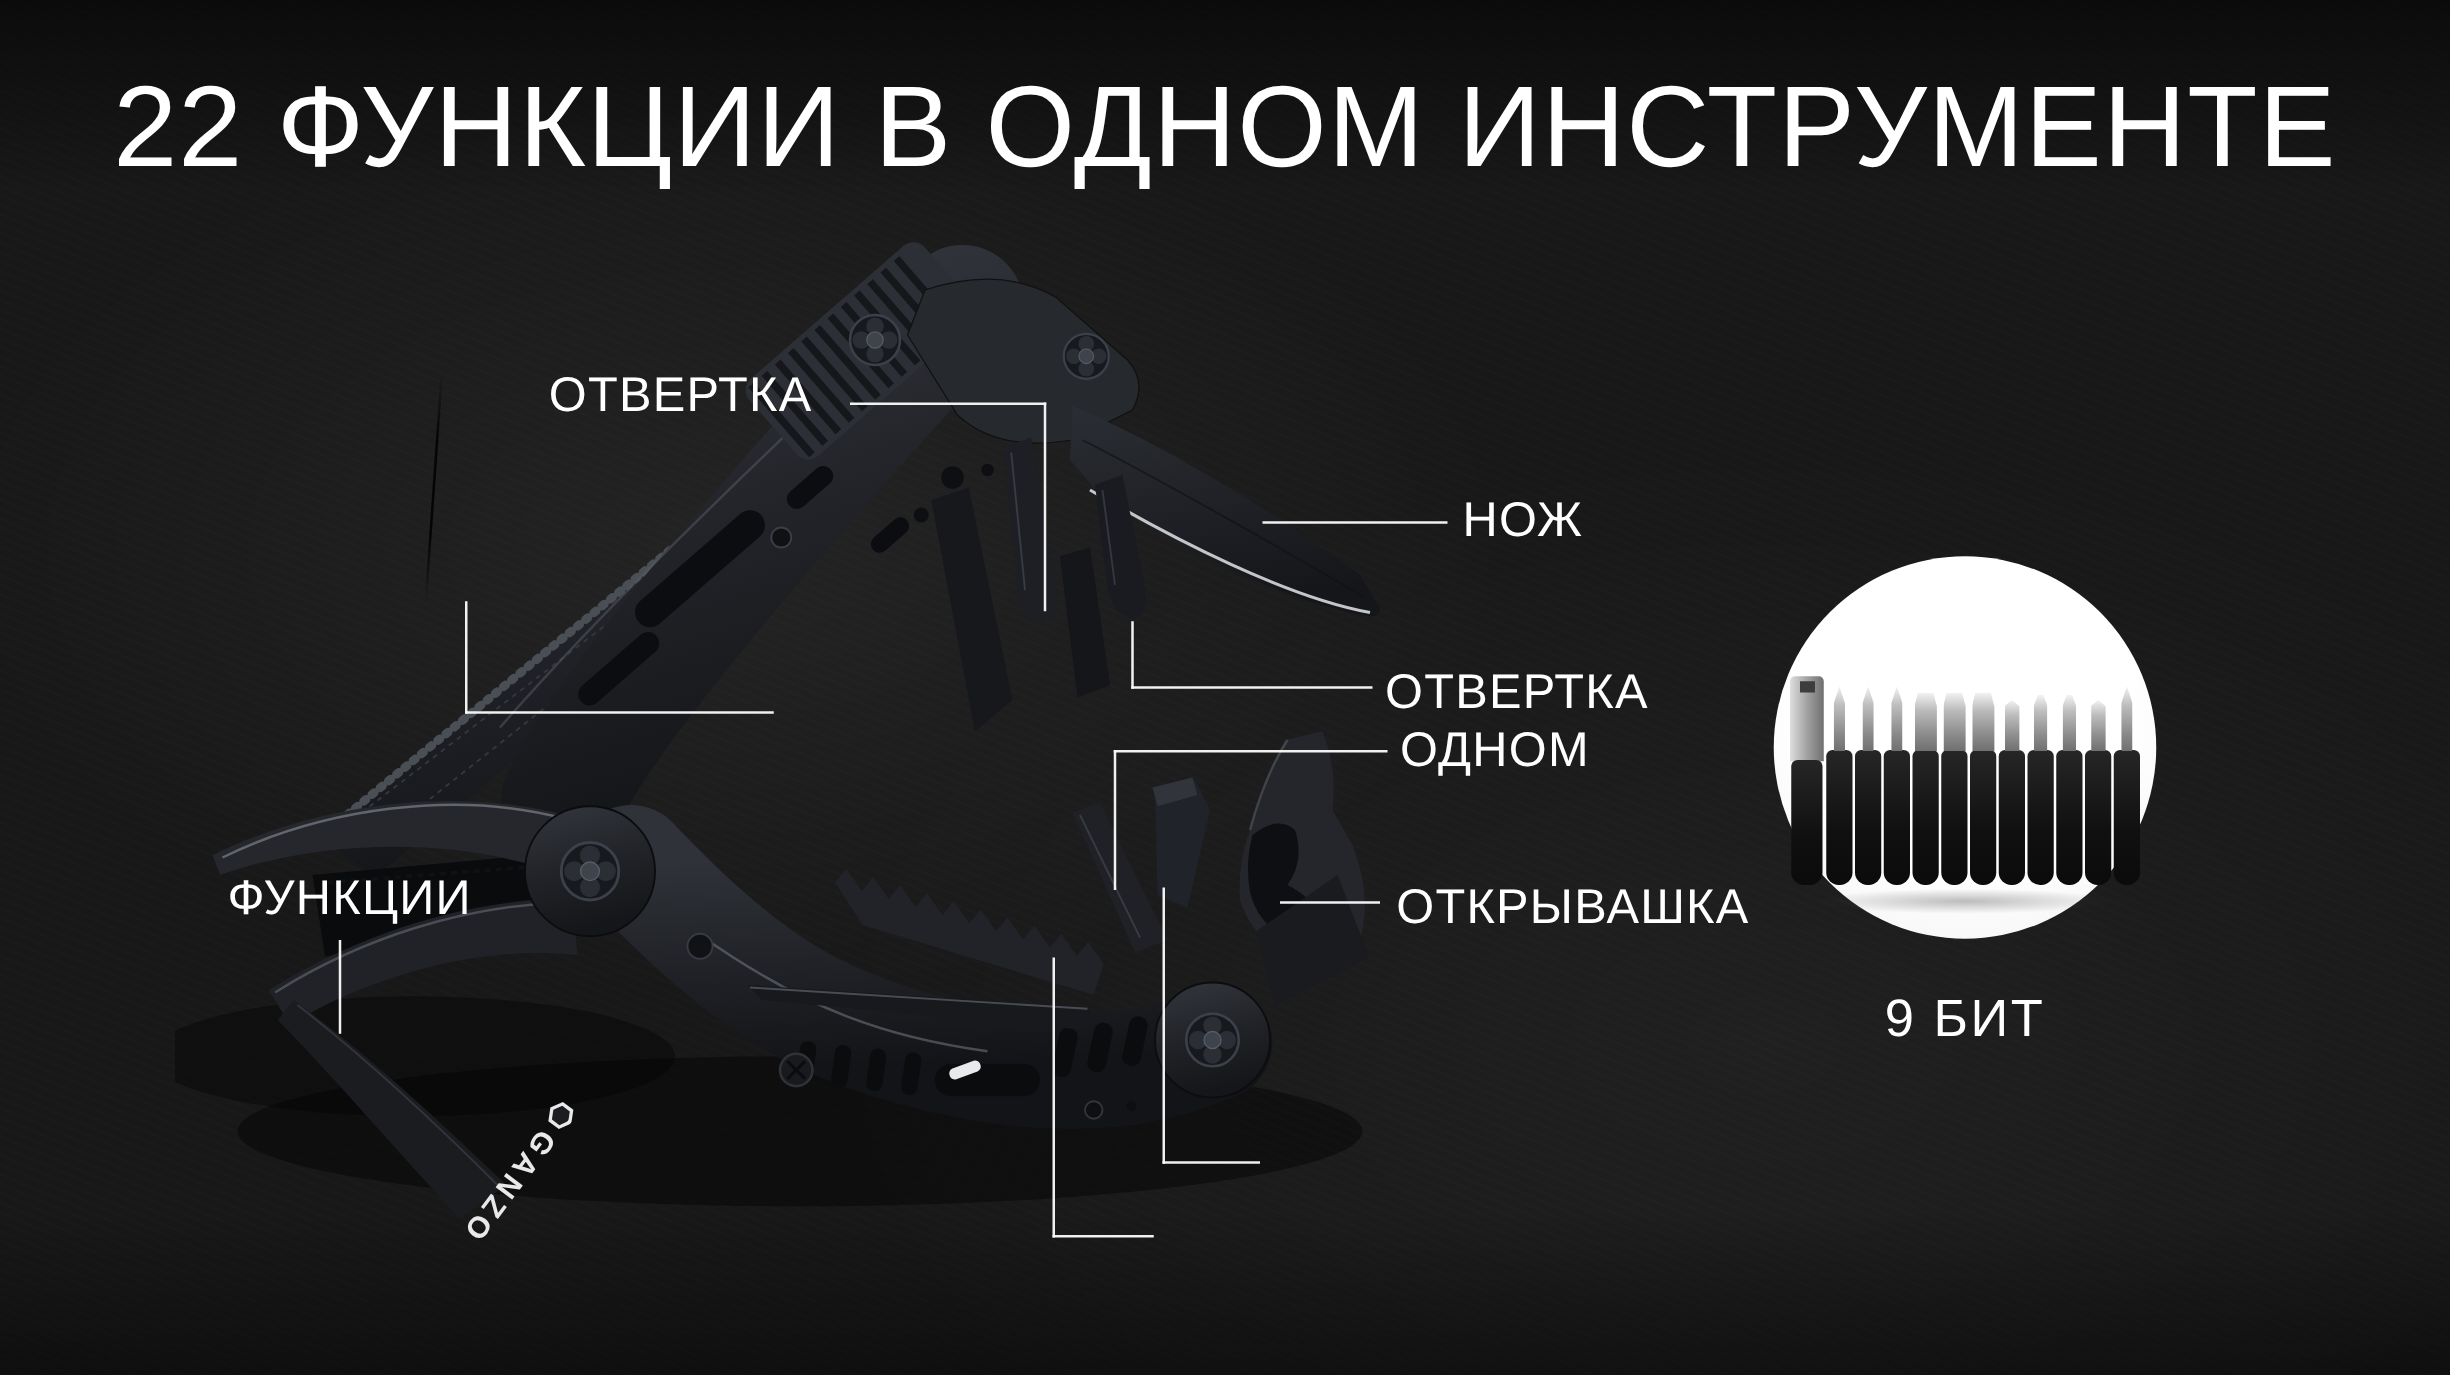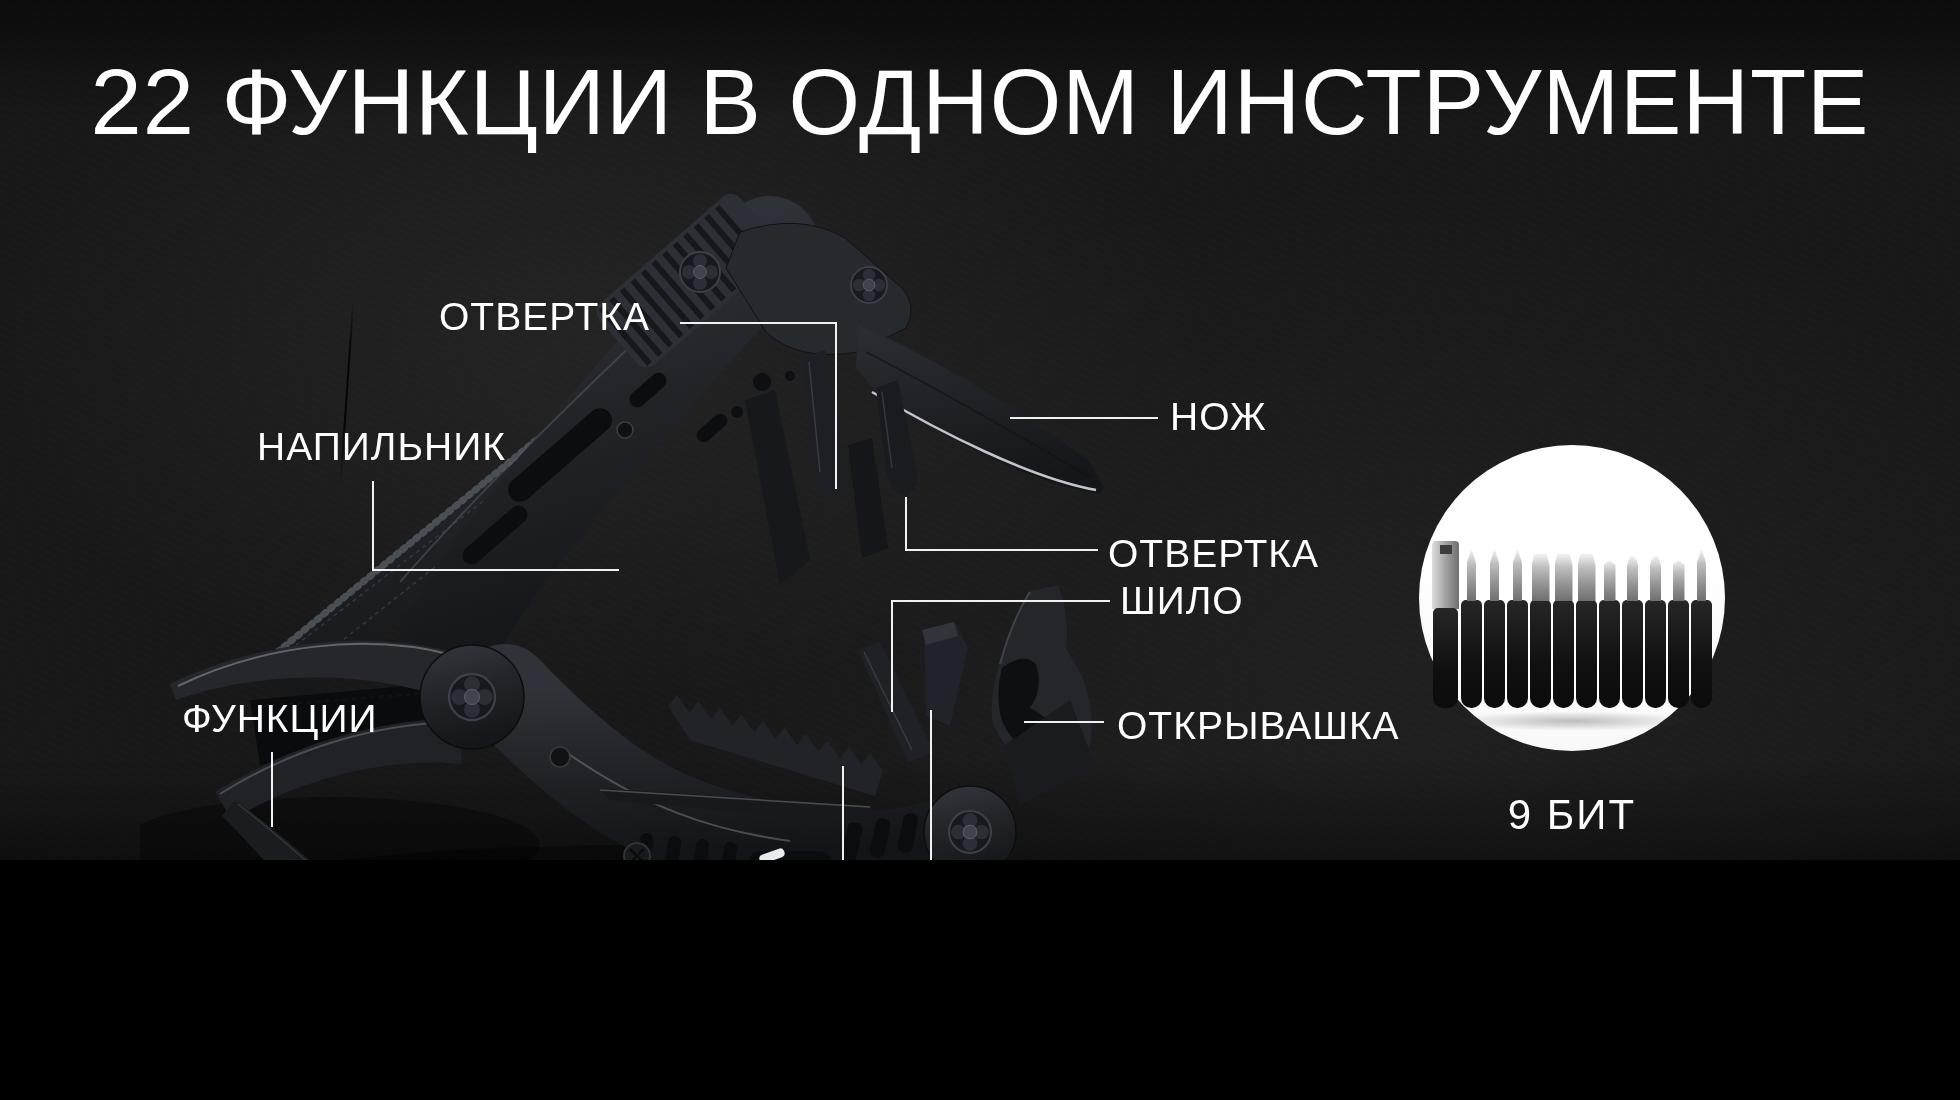--- a/index.html
+++ b/index.html
@@ -1,17 +1,17 @@
 <!DOCTYPE html>
 <html><head>
 <meta charset="utf-8">
 <style>
   html,body{margin:0;padding:0;background:#000;}
   .stage{
-    position:relative;width:1960px;height:860px;overflow:hidden;
+    position:relative;width:1960px;height:1100px;overflow:hidden;
     font-family:"Liberation Sans",sans-serif;
     background:
       linear-gradient(180deg, rgba(0,0,0,.55) 0%, rgba(0,0,0,0) 14%),
       linear-gradient(0deg, rgba(0,0,0,.38) 0%, rgba(0,0,0,0) 12%),
       radial-gradient(900px 520px at 30% 40%, rgba(255,255,255,.05), rgba(255,255,255,0) 70%),
       radial-gradient(1100px 700px at 72% 76%, rgba(255,255,255,.035), rgba(255,255,255,0) 70%),
       radial-gradient(160% 130% at 50% 45%, rgba(0,0,0,0) 48%, rgba(0,0,0,.55) 100%),
       repeating-linear-gradient(23deg, rgba(255,255,255,.008) 0 2px, rgba(0,0,0,0) 2px 7px),
       #181818;
   }
@@ -257,25 +257,24 @@
   <div class="cline h l5h"></div>
   <div class="cline h l6h"></div>
   <div class="cline v l6v"></div>
   <div class="cline h l7h"></div>
   <div class="cline v l8v"></div>
   <div class="cline h l8h"></div>
   <div class="cline v l9v"></div>
   <div class="cline h l9h"></div>
 
   <div class="label lab1">ОТВЕРТКА</div>
-  <div class="label lab2">НАПИЛЬНИК</div>
   <div class="label lab3">ФУНКЦИИ</div>
   <div class="label lab4">НОЖ</div>
   <div class="label lab5">ОТВЕРТКА</div>
-  <div class="label lab6">ШИЛО</div>
+  <div class="label lab6">ОДНОМ</div>
   <div class="label lab7">ОТКРЫВАШКА</div>
 
   <div class="bits-circle">
     <div class="bits-strip">
         <div class="bit bit-holder">
           <div class="shank"></div>
           <div class="base"></div>
         </div>
         <div class="bit bit-phillips">
           <div class="shank"></div>

